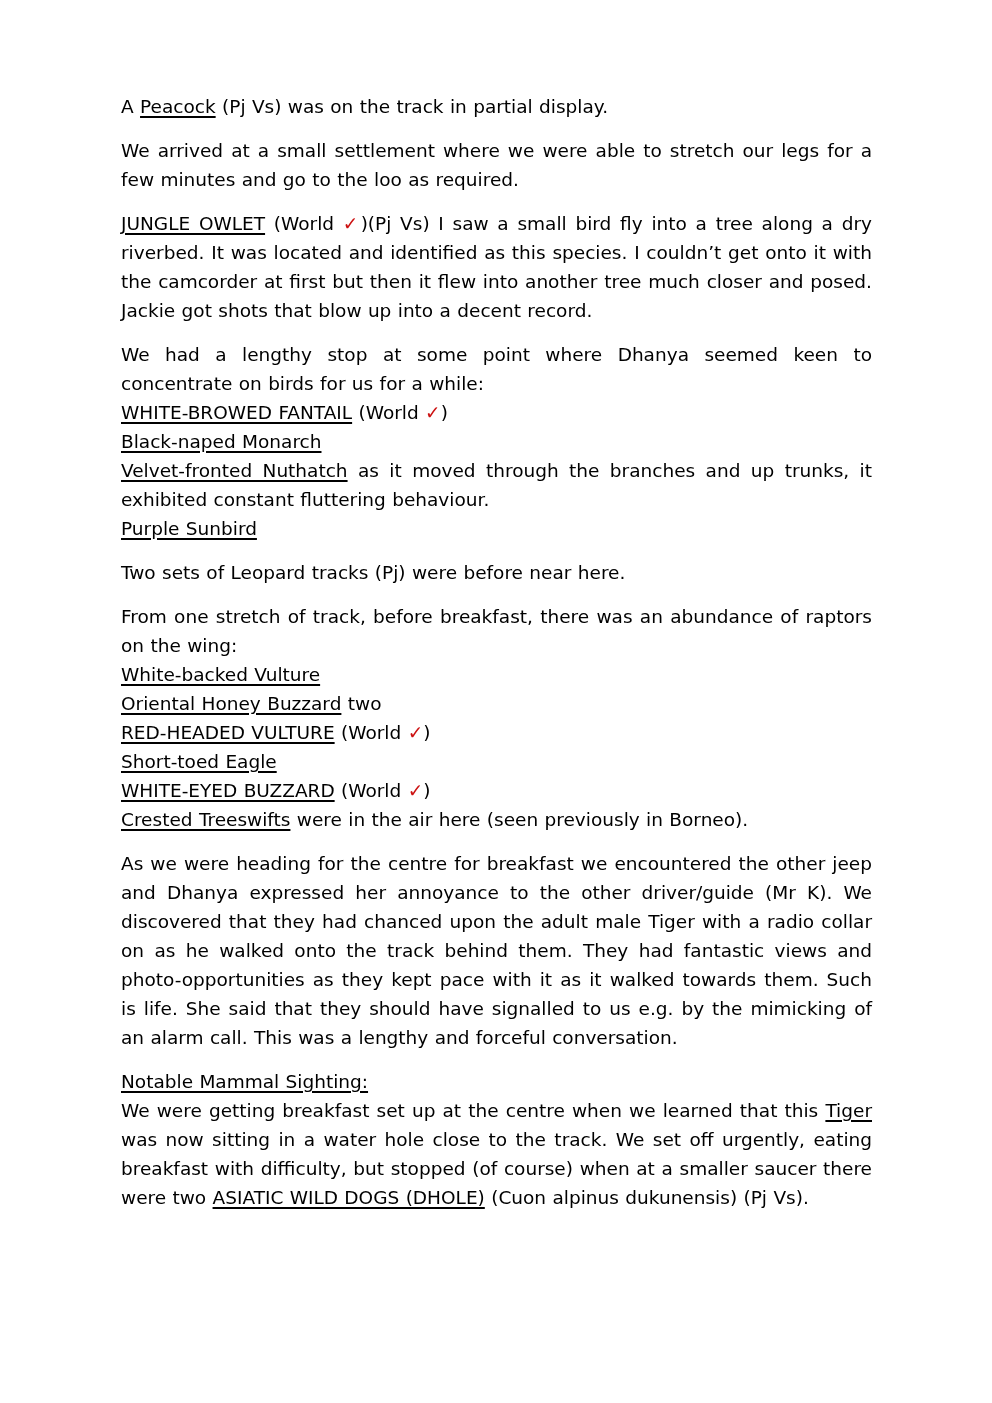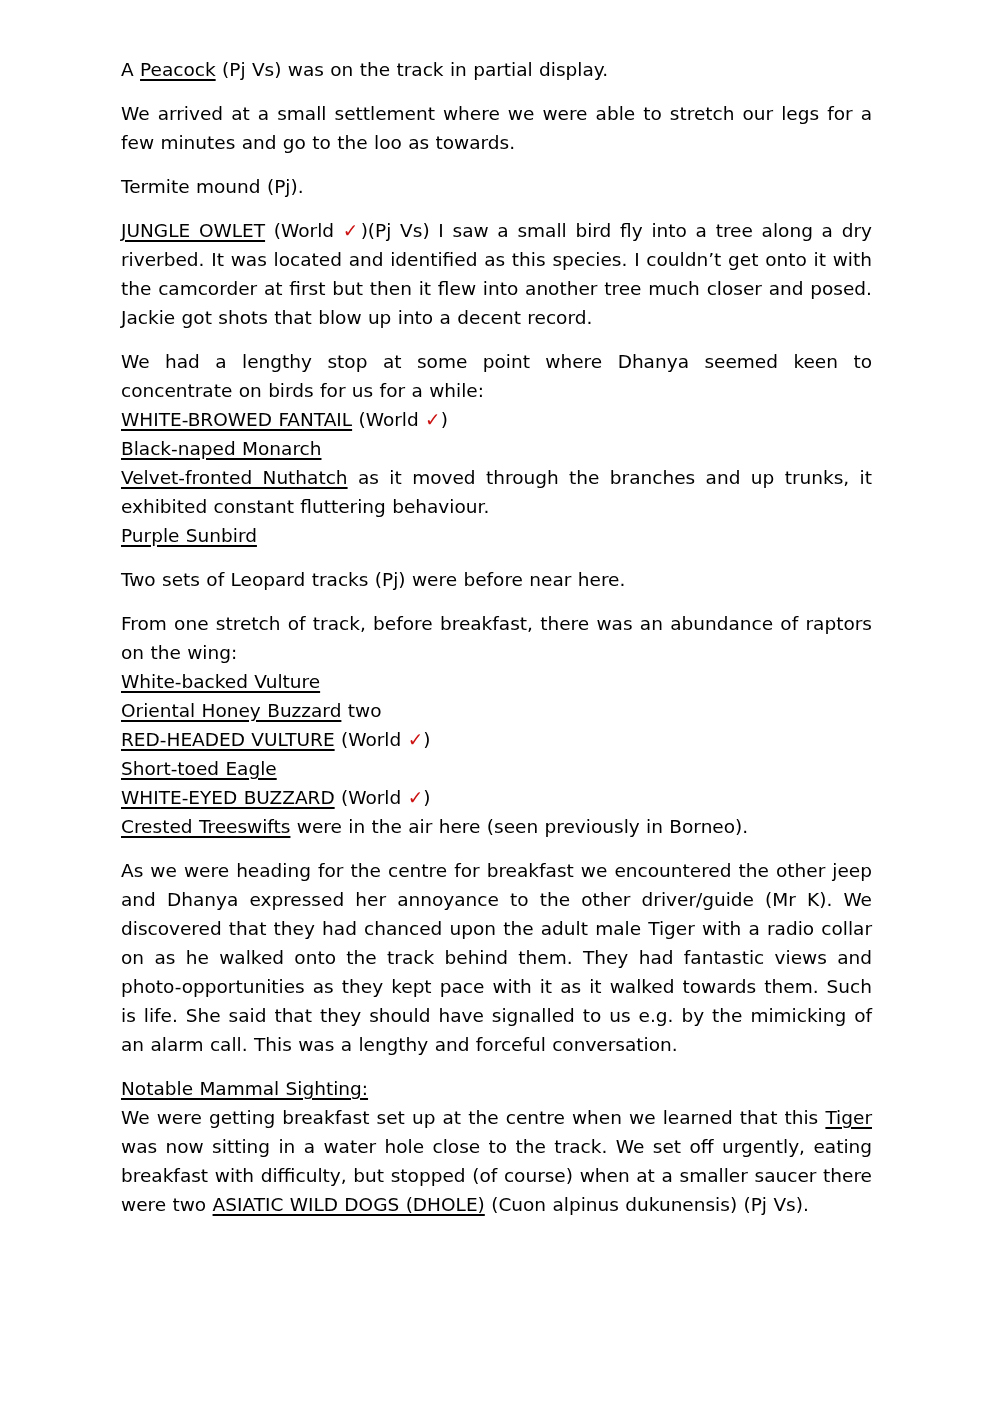--- a/index.html
+++ b/index.html
@@ -12,21 +12,21 @@
     width: 992px;
     height: 1403px;
     overflow: hidden;
     font-family: "DejaVu Sans", sans-serif;
     color: #000000;
   }
   .page {
     box-sizing: border-box;
     width: 992px;
     height: 1403px;
-    padding: 55px 120px 40px 121px;
+    padding: 92px 120px 40px 121px;
     background: #ffffff;
   }
   .doc-body {
     width: 751px;
   }
   .para {
     margin: 0 0 15px 0;
     font-size: 18.5px;
     line-height: 29px;
     text-align: left;
@@ -47,22 +47,21 @@
     color: var(--check-color, #cc1111);
     font-weight: bold;
   }
 </style>
 </head>
 <body style="--check-color: #cc1111; background: rgb(255, 255, 255); color: rgb(0, 0, 0);">
 
 <div class="page">
   <div class="doc-body">
       <p class="para"><span class="run">A </span><span class="run u">Peacock</span><span class="run"> (Pj Vs) was on the track in partial display.</span></p>
-      <p class="para justify"><span class="run">We arrived at a small settlement where we were able to stretch our legs for a few minutes and go to the loo as towards.</span></p>
-      <p class="para"><span class="run">Termite mound (Pj).</span></p>
+      <p class="para justify"><span class="run">We arrived at a small settlement where we were able to stretch our legs for a few minutes and go to the loo as required.</span></p>
       <p class="para justify"><span class="run u">JUNGLE OWLET</span><span class="run"> (World </span><span class="run check">✓</span><span class="run">)(Pj Vs) I saw a small bird fly into a tree along a dry riverbed. It was located and identified as this species. I couldn’t get onto it with the camcorder at first but then it flew into another tree much closer and posed. Jackie got shots that blow up into a decent record.</span></p>
       <p class="para justify"><span class="run">We had a lengthy stop at some point where Dhanya seemed keen to concentrate on birds for us for a while:</span><br><span class="run u">WHITE-BROWED FANTAIL</span><span class="run"> (World </span><span class="run check">✓</span><span class="run">)</span><br><span class="run u">Black-naped Monarch</span><br><span class="run u">Velvet-fronted Nuthatch</span><span class="run"> as it moved through the branches and up trunks, it exhibited constant fluttering behaviour.</span><br><span class="run u">Purple Sunbird</span></p>
       <p class="para"><span class="run">Two sets of Leopard tracks (Pj) were before near here.</span></p>
       <p class="para justify"><span class="run">From one stretch of track, before breakfast, there was an abundance of raptors on the wing:</span><br><span class="run u">White-backed Vulture</span><br><span class="run u">Oriental Honey Buzzard</span><span class="run"> two</span><br><span class="run u">RED-HEADED VULTURE</span><span class="run"> (World </span><span class="run check">✓</span><span class="run">)</span><br><span class="run u">Short-toed Eagle</span><br><span class="run u">WHITE-EYED BUZZARD</span><span class="run"> (World </span><span class="run check">✓</span><span class="run">)</span><br><span class="run u">Crested Treeswifts</span><span class="run"> were in the air here (seen previously in Borneo).</span></p>
       <p class="para justify"><span class="run">As we were heading for the centre for breakfast we encountered the other jeep and Dhanya expressed her annoyance to the other driver/guide (Mr K). We discovered that they had chanced upon the adult male Tiger with a radio collar on as he walked onto the track behind them. They had fantastic views and photo-opportunities as they kept pace with it as it walked towards them. Such is life. She said that they should have signalled to us e.g. by the mimicking of an alarm call. This was a lengthy and forceful conversation.</span></p>
       <p class="para justify"><span class="run u">Notable Mammal Sighting:</span><br><span class="run">We were getting breakfast set up at the centre when we learned that this </span><span class="run u">Tiger</span><span class="run"> was now sitting in a water hole close to the track. We set off urgently, eating breakfast with difficulty, but stopped (of course) when at a smaller saucer there were two </span><span class="run u">ASIATIC WILD DOGS (DHOLE)</span><span class="run"> </span><span class="run i">(Cuon alpinus dukunensis)</span><span class="run"> (Pj Vs).</span></p>
     </div>
 </div>
 
 </body></html>

